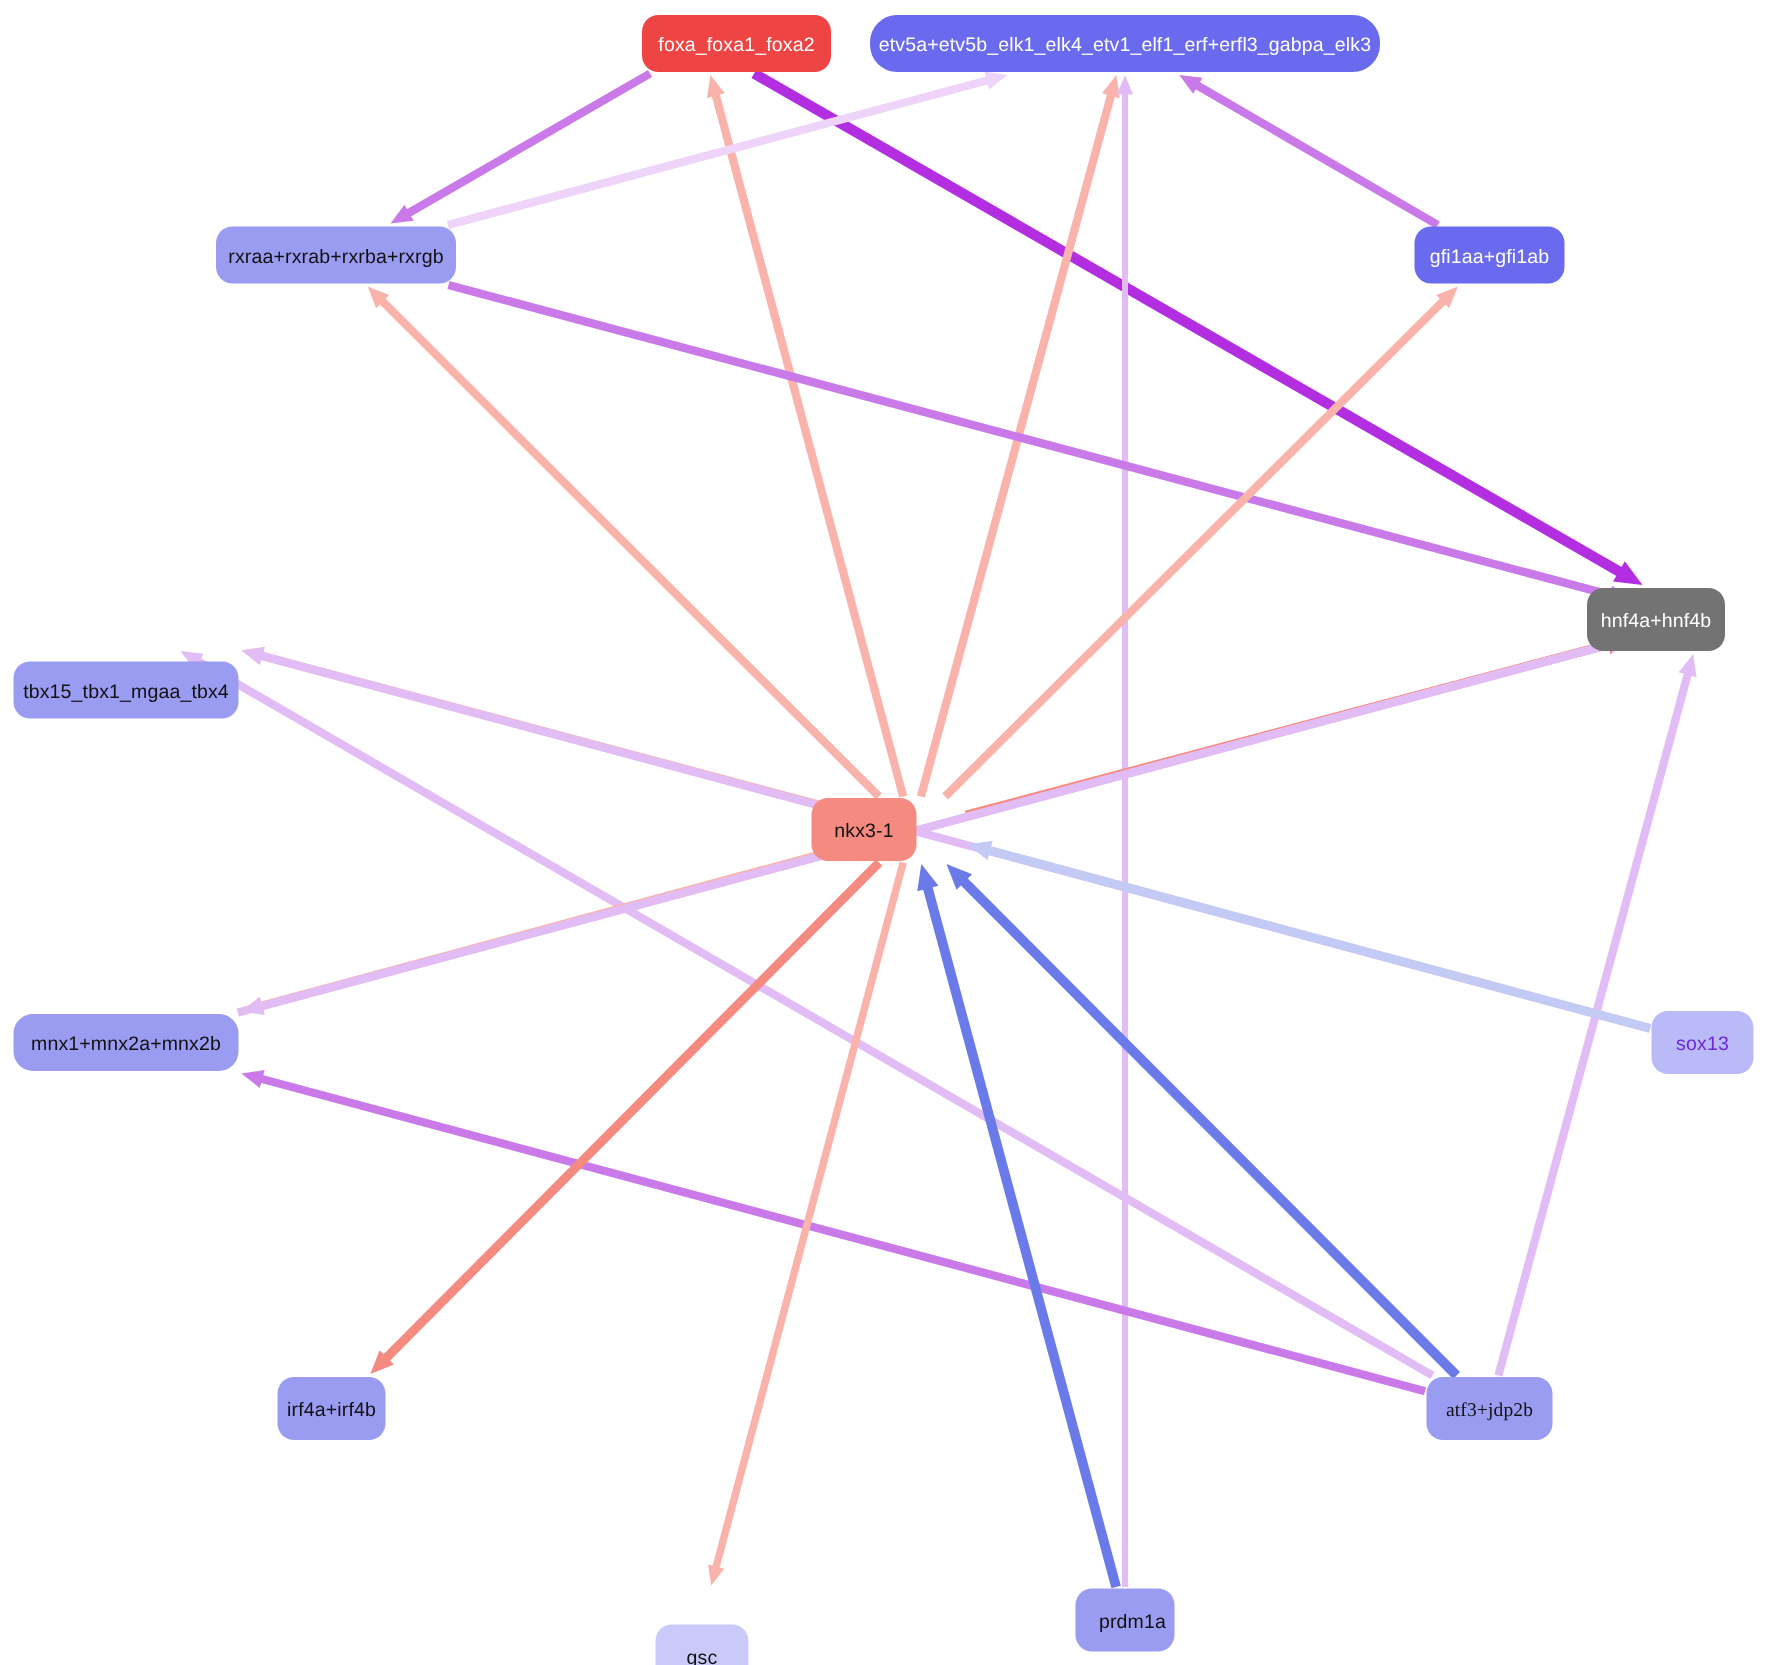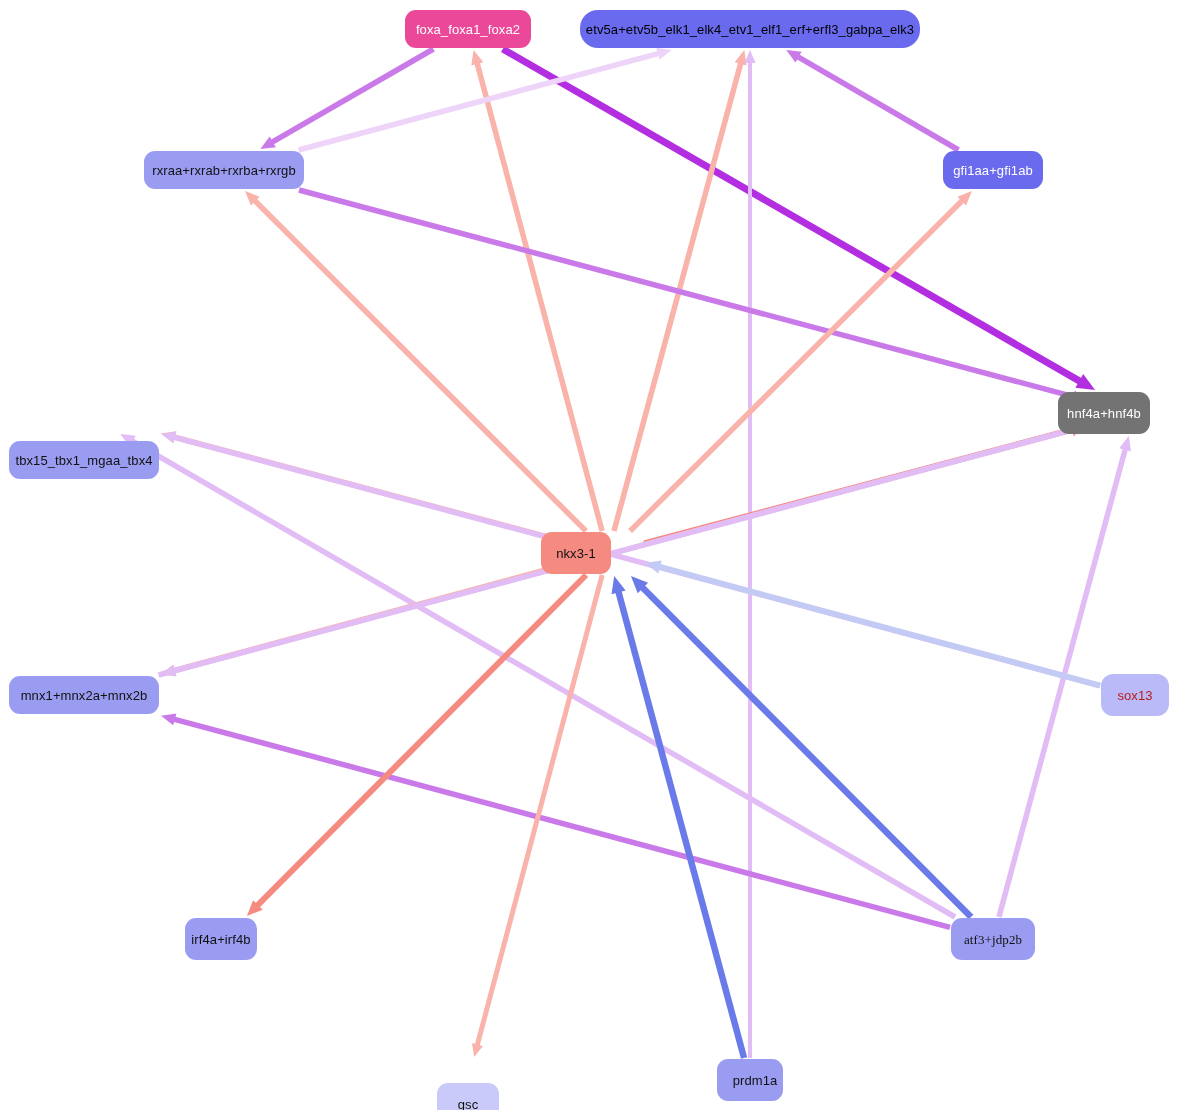--- a/index.html
+++ b/index.html
@@ -140,45 +140,45 @@
           <line x1="971.06" y1="917.00" x2="641.92" y2="587.01" stroke="#6a7ae8" stroke-width="6.5" stroke-linecap="butt"></line>
           <polygon points="630.94,576.00 648.05,582.80 637.70,593.13" fill="#6a7ae8"></polygon>
         </g>
         <g>
           <line x1="744.07" y1="1058.00" x2="618.24" y2="591.01" stroke="#6a7ae8" stroke-width="6.5" stroke-linecap="butt"></line>
           <polygon points="614.20,576.00 625.65,590.42 611.53,594.22" fill="#6a7ae8"></polygon>
         </g>
       </g>
   </svg>
   <div id="nodes-layer">
-      <div class="node" style="left: 405px; top: 10px; width: 126px; height: 38px; background: #ec4899; color: rgb(255, 255, 255);">
+      <div class="node" style="left: 428px; top: 10px; width: 126px; height: 38px; background: #ef4444; color: rgb(255, 255, 255);">
         <span class="node-label">foxa_foxa1_foxa2</span>
       </div>
-      <div class="node" style="left: 580px; top: 10px; width: 340px; height: 38px; background: rgb(106, 106, 238); color: #000000; border-radius: 18px;">
+      <div class="node" style="left: 580px; top: 10px; width: 340px; height: 38px; background: rgb(106, 106, 238); color: #ffffff; border-radius: 18px;">
         <span class="node-label">etv5a+etv5b_elk1_elk4_etv1_elf1_erf+erfl3_gabpa_elk3</span>
       </div>
       <div class="node" style="left: 144px; top: 151px; width: 160px; height: 38px; background: rgb(154, 156, 242); color: rgb(17, 17, 17);">
         <span class="node-label">rxraa+rxrab+rxrba+rxrgb</span>
       </div>
       <div class="node" style="left: 943px; top: 151px; width: 100px; height: 38px; background: rgb(106, 106, 238); color: rgb(255, 255, 255);">
         <span class="node-label">gfi1aa+gfi1ab</span>
       </div>
       <div class="node" style="left: 9px; top: 394px; width: 150px; height: 38px; background: rgb(154, 156, 242); color: rgb(17, 17, 17); margin-top: 47px;">
         <span class="node-label">tbx15_tbx1_mgaa_tbx4</span>
       </div>
       <div class="node" style="left: 1058px; top: 392px; width: 92px; height: 42px; background: #737373; color: rgb(255, 255, 255);">
         <span class="node-label">hnf4a+hnf4b</span>
       </div>
       <div class="node" style="left: 541px; top: 532px; width: 70px; height: 42px; background: rgb(245, 138, 128); color: rgb(17, 17, 17);">
         <span class="node-label">nkx3-1</span>
       </div>
-      <div class="node" style="left: 9px; top: 676px; width: 150px; height: 38px; background: rgb(154, 156, 242); color: rgb(17, 17, 17);">
+      <div class="node" style="left: 9px; top: 676px; width: 150px; height: 38px; background: rgb(154, 156, 242); color: rgb(17, 17, 17); border-radius: 13px;">
         <span class="node-label">mnx1+mnx2a+mnx2b</span>
       </div>
-      <div class="node" style="left: 1101px; top: 674px; width: 68px; height: 42px; background: rgb(185, 186, 247); color: #b91c1c; border-radius: 12px;">
+      <div class="node" style="left: 1101px; top: 674px; width: 68px; height: 42px; background: rgb(185, 186, 247); color: #6d28d9;">
         <span class="node-label">sox13</span>
       </div>
       <div class="node" style="left: 185px; top: 918px; width: 72px; height: 42px; background: rgb(154, 156, 242); color: rgb(17, 17, 17);">
         <span class="node-label">irf4a+irf4b</span>
       </div>
       <div class="node" style="left: 951px; top: 918px; width: 84px; height: 42px; background: rgb(154, 156, 242); color: rgb(17, 17, 17); font-family: Liberation Serif, serif;">
         <span class="node-label">atf3+jdp2b</span>
       </div>
       <div class="node" style="left: 437px; top: 1059px; width: 62px; height: 42px; background: rgb(201, 202, 249); color: rgb(17, 17, 17); margin-top: 24px;">
         <span class="node-label">gsc</span>

